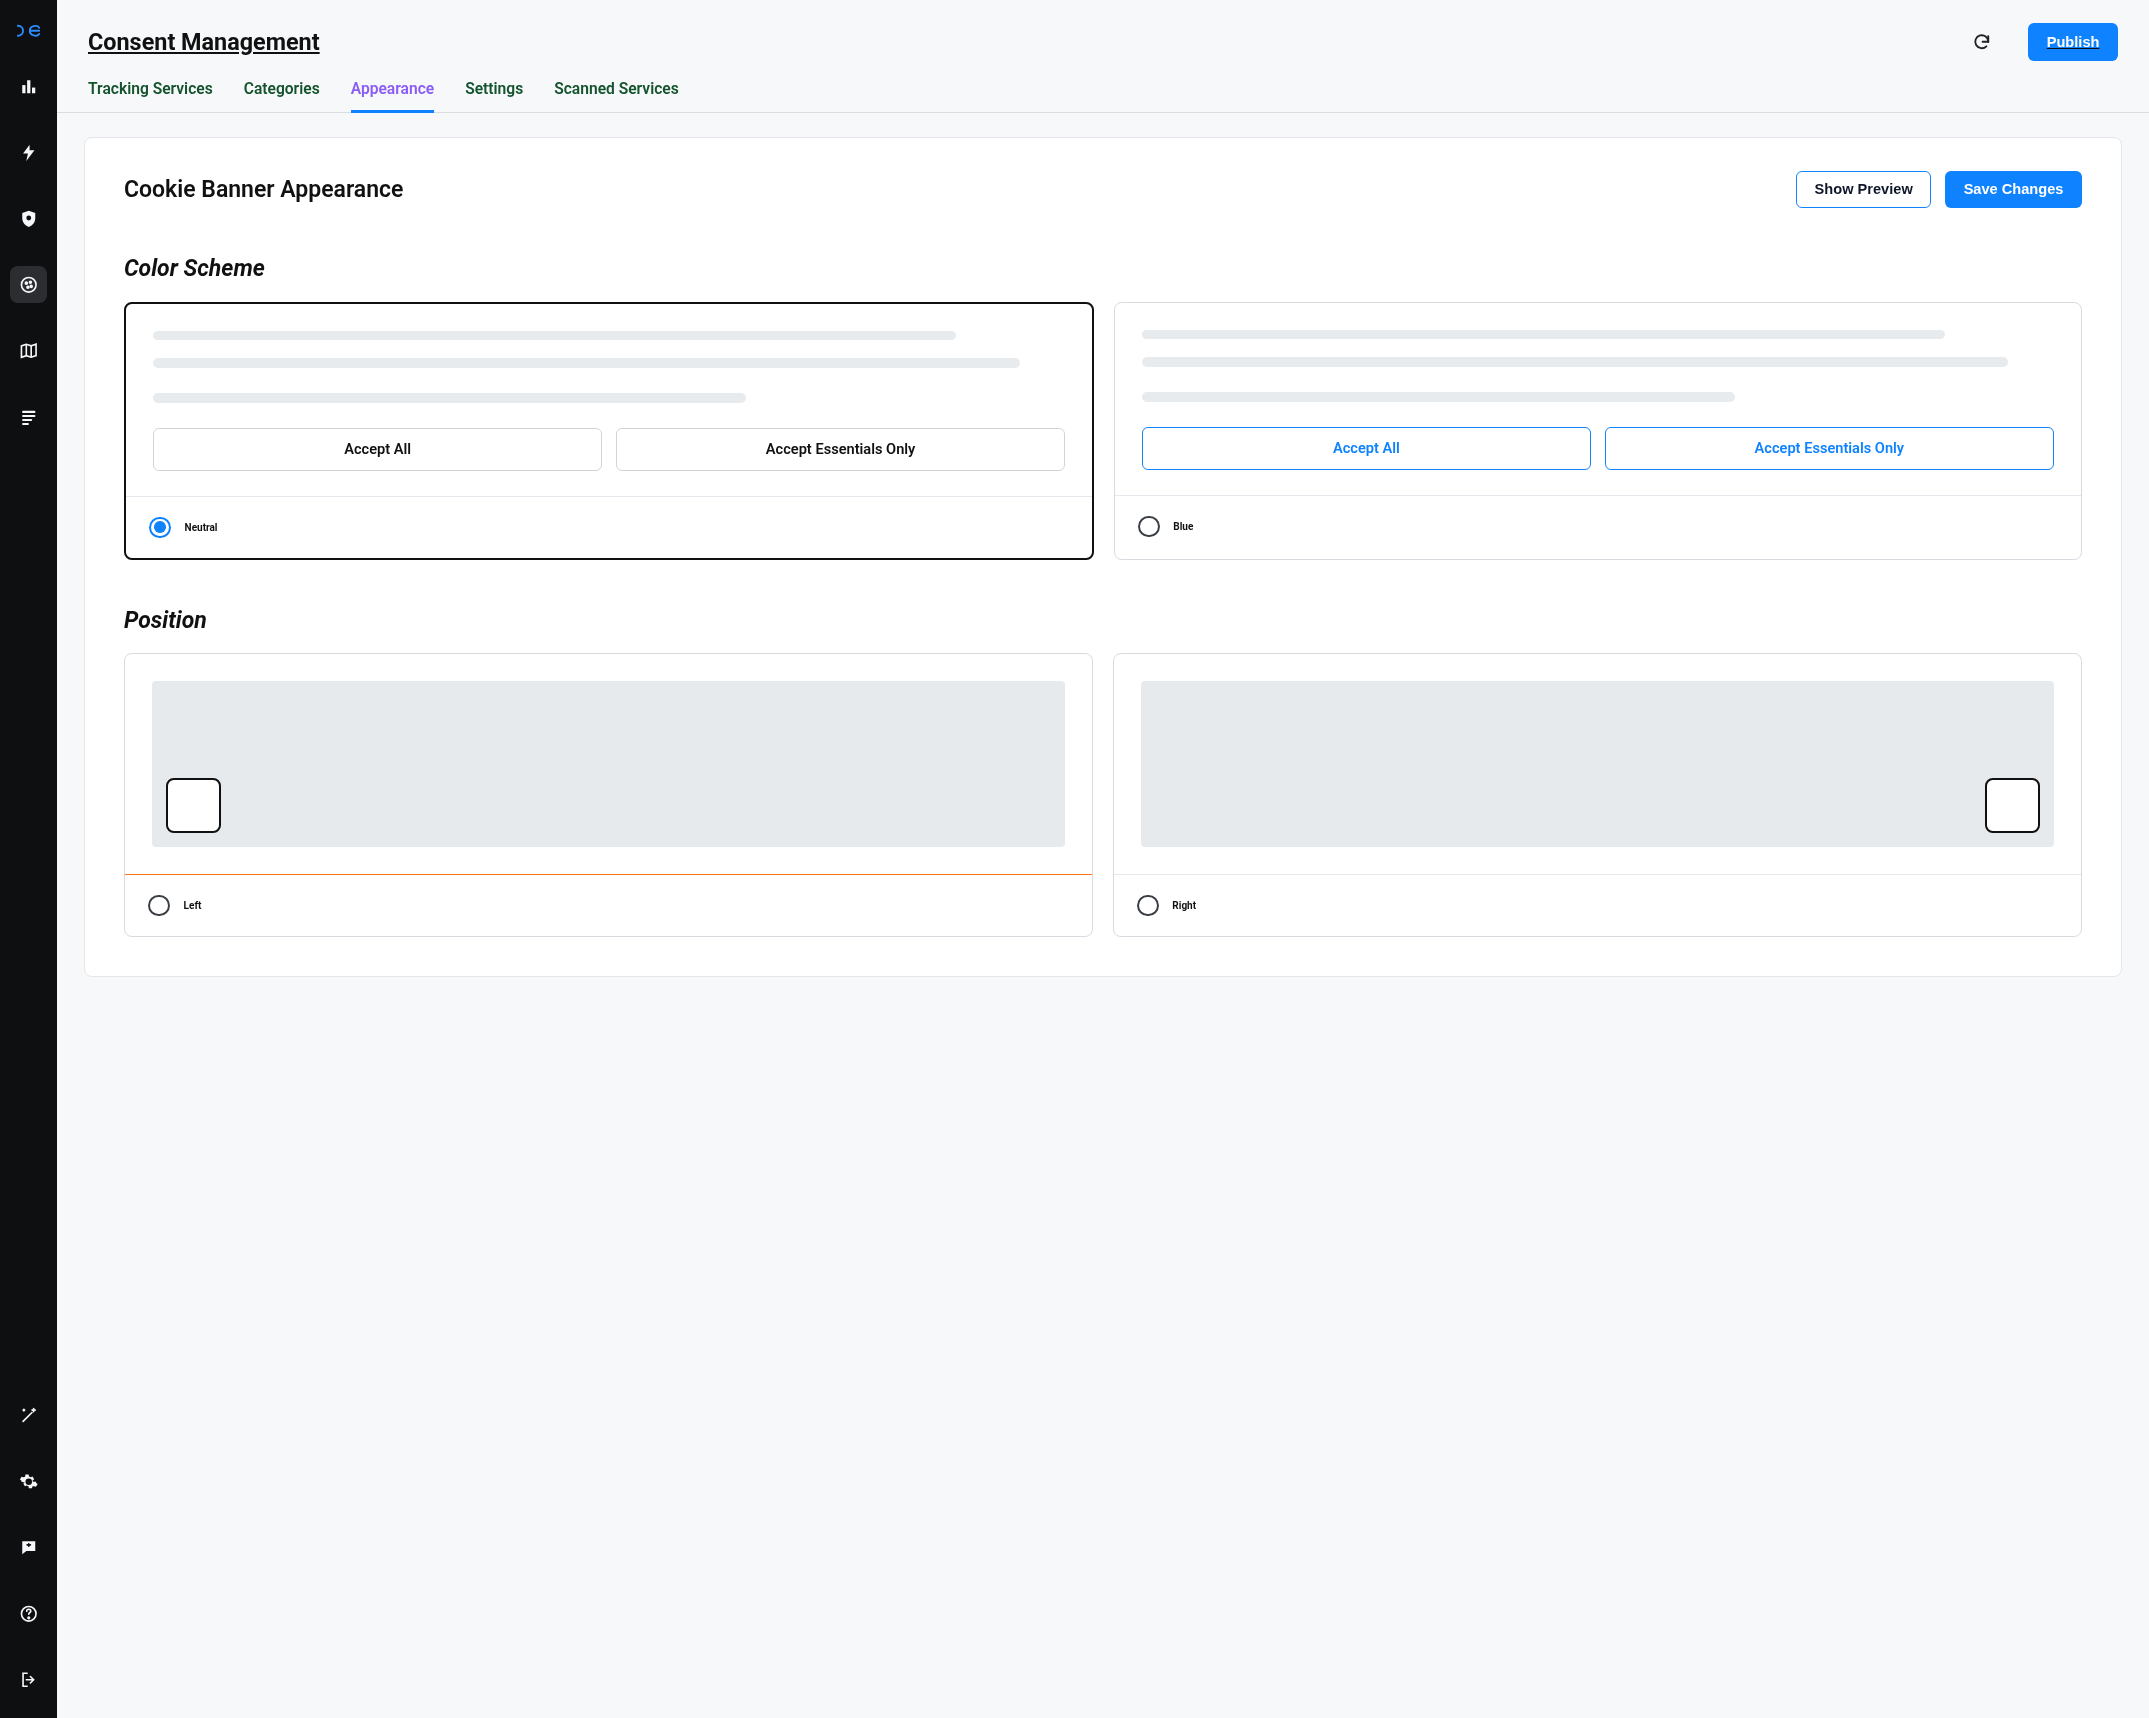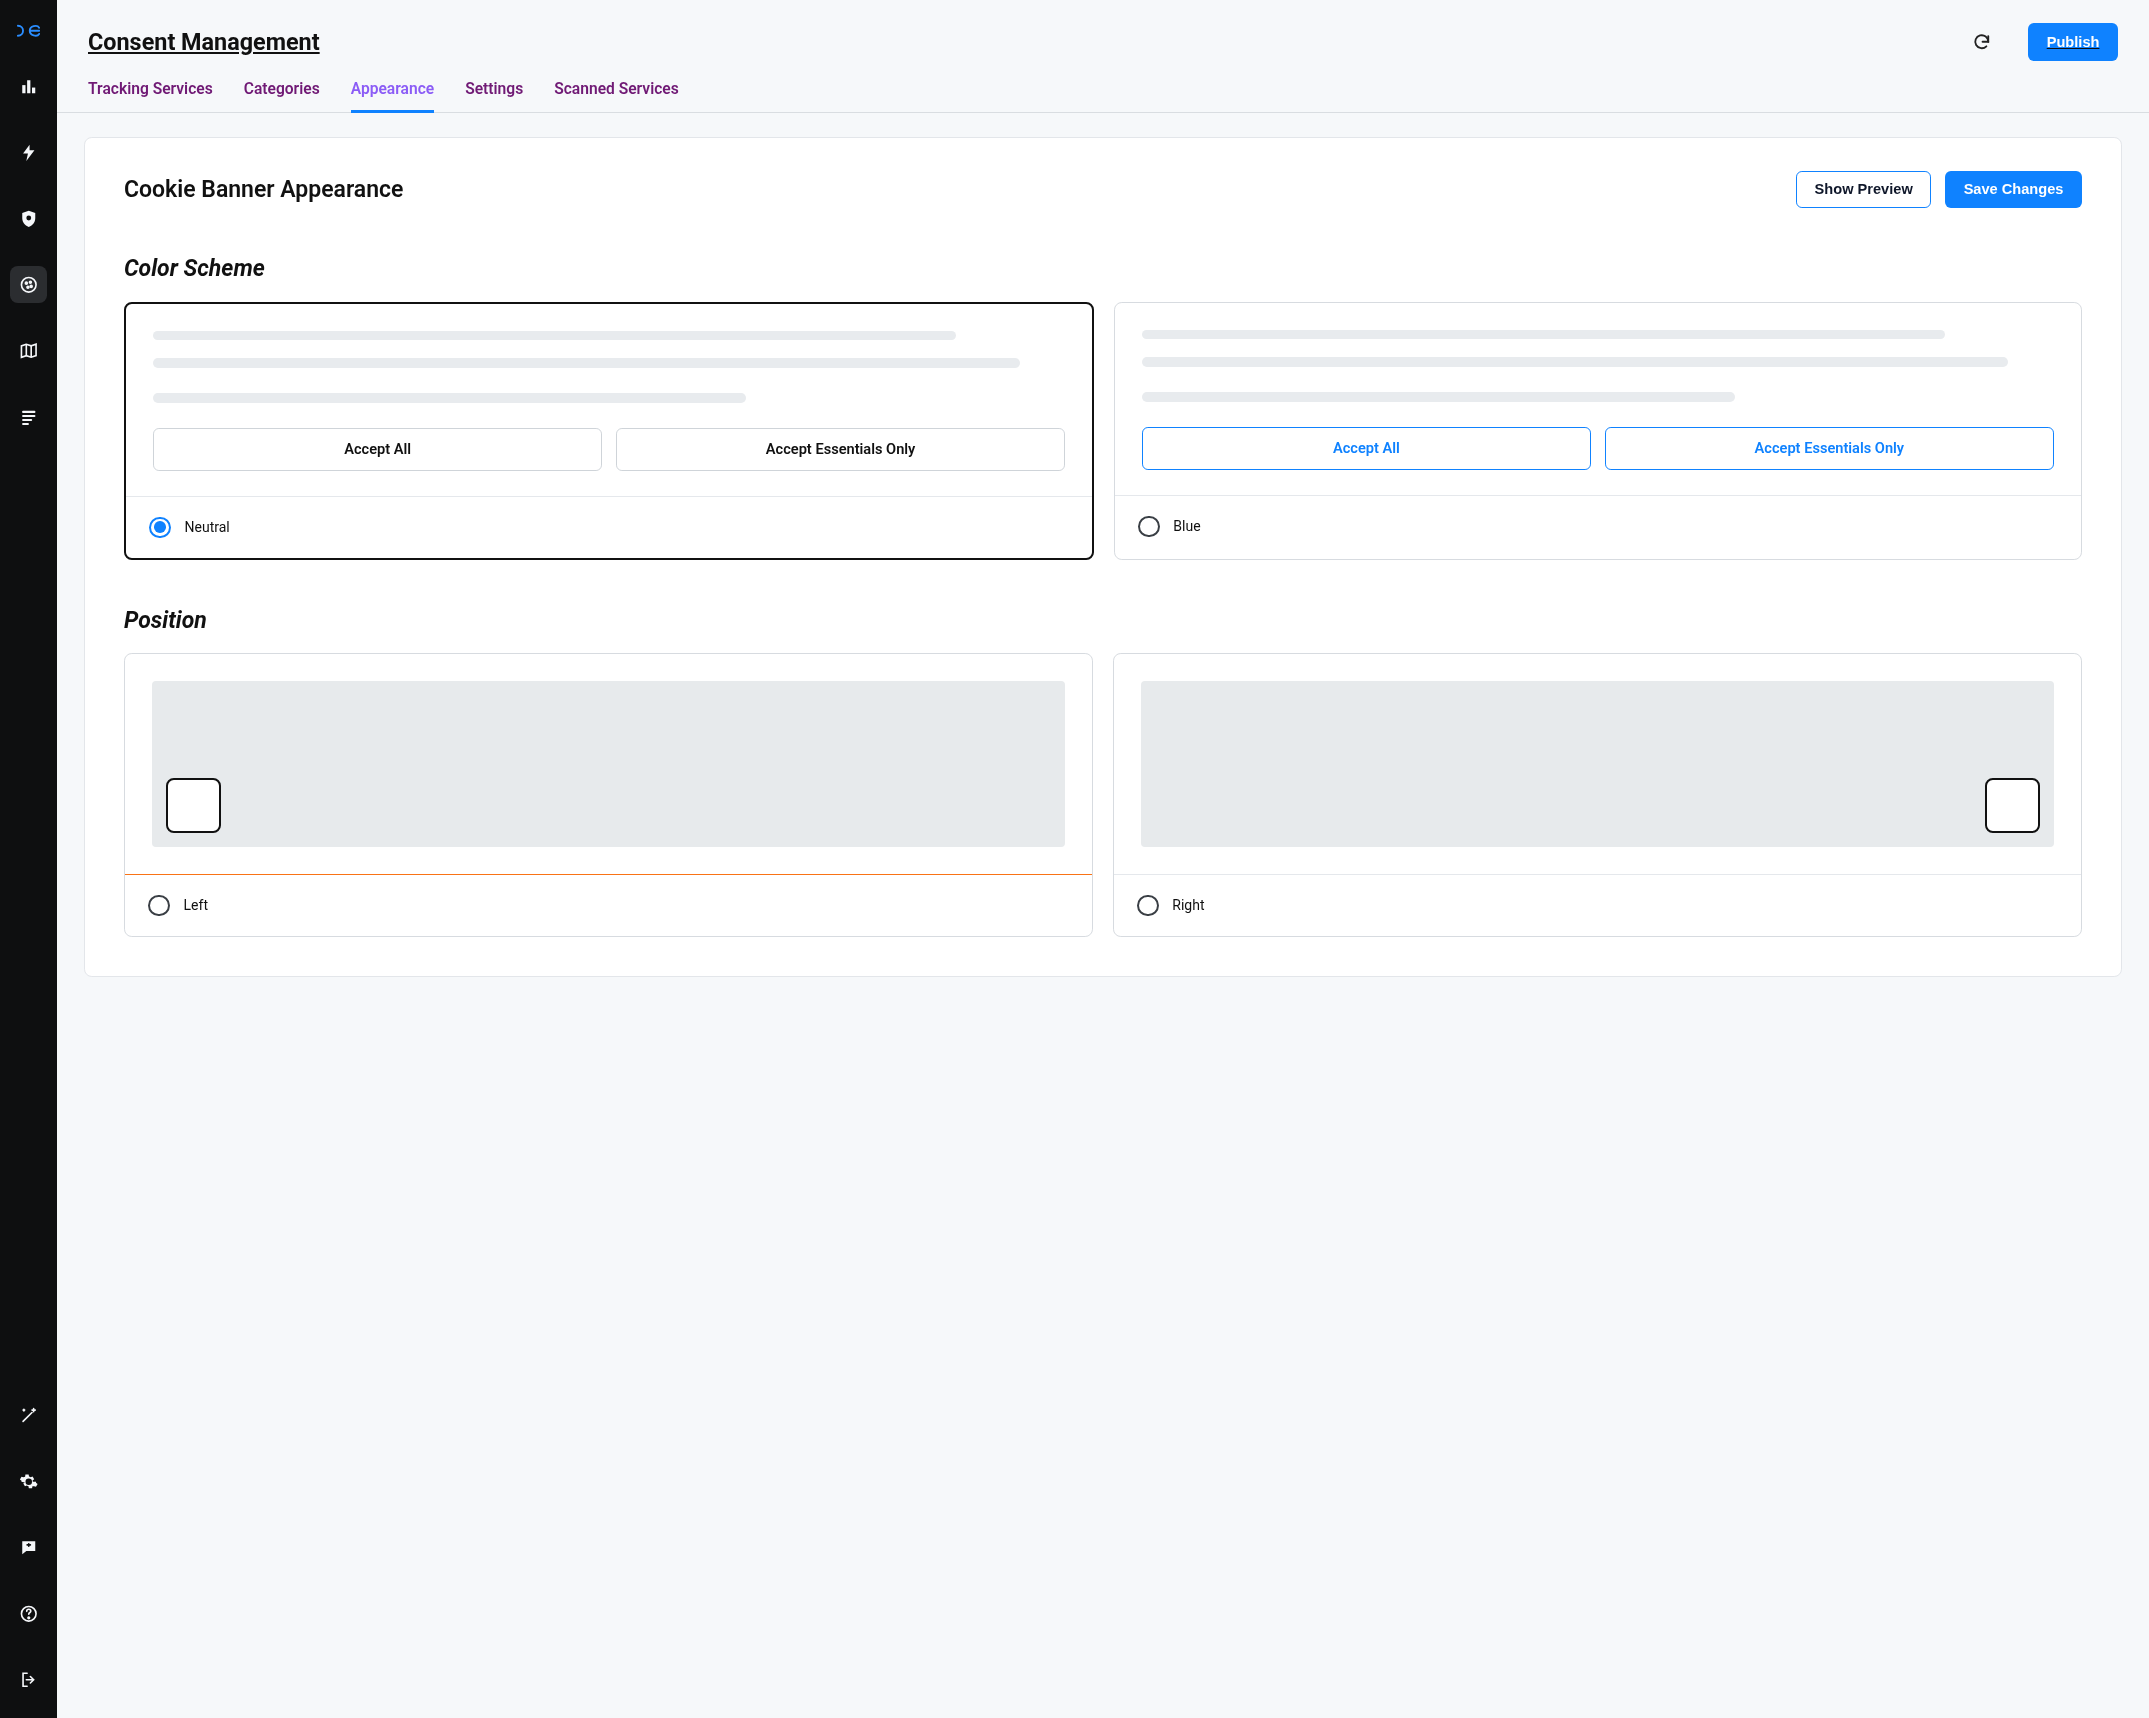--- a/index.html
+++ b/index.html
@@ -59,21 +59,21 @@
   .btn { font-weight:600; font-size:14.6px; border-radius:5.9px; padding:9.8px 17.6px; cursor:pointer; border:1px solid transparent; }
   .btn-primary { background:#0f82ff; color:#fff; }
   .btn-outline { background:#fff; color:#0f172a; border:1px solid #0f82ff; }
 
   
   .tabs {
     display:flex; gap: 31px; padding: 19.5px 31px 0 31px;
     border-bottom: 1px solid #d9dde1;
   }
   .tab {
-    font-size:15.6px; font-weight:600; color:#701a75;
+    font-size:15.6px; font-weight:600; color:#14532d;
     padding-bottom: 13.7px;
     cursor:pointer;
     position:relative;
   }
   .tab.active { color:#8b5cf6; }
   .tab.active::after{
     content:""; position:absolute; left:0; right:0; bottom:-1px; height:2.9px; background:#0f82ff;
   }
 
   
@@ -119,21 +119,21 @@
   .option-footer{
     display:flex; align-items:center; gap:13.7px; padding:19.5px 23.4px;
   }
   .radio {
     width:21.5px; height:21.5px; border-radius:50%;
     border:2.4px solid #3a3f45; display:flex; align-items:center; justify-content:center;
     flex-shrink:0;
   }
   .radio.selected{ border-color:#0f82ff; }
   .radio.selected::after{ content:""; width:11.7px; height:11.7px; border-radius:50%; background:#0f82ff; }
-  .option-label{ font-weight:400; font-size:14px; }
+  .option-label{ font-weight:700; font-size:10px; }
 
   
   .pos-preview{
     margin:27px; height:166px; background:#e7eaec; border-radius:3.9px; position:relative;
   }
   .pos-box{
     position:absolute; bottom:13.7px; width:55px; height:55px;
     border:2px solid #111; background:#fff; border-radius:7.8px;
   }
   .pos-box.left{ left:13.7px; }

